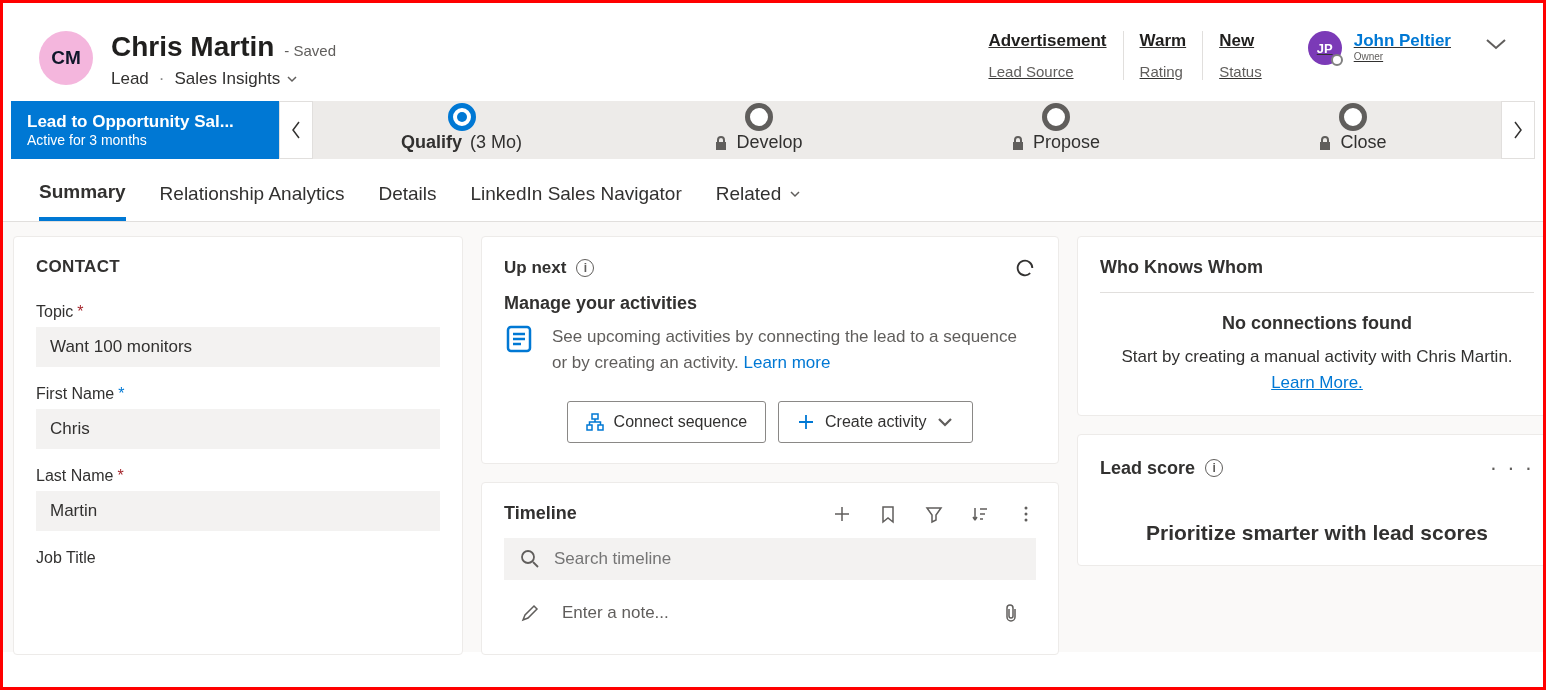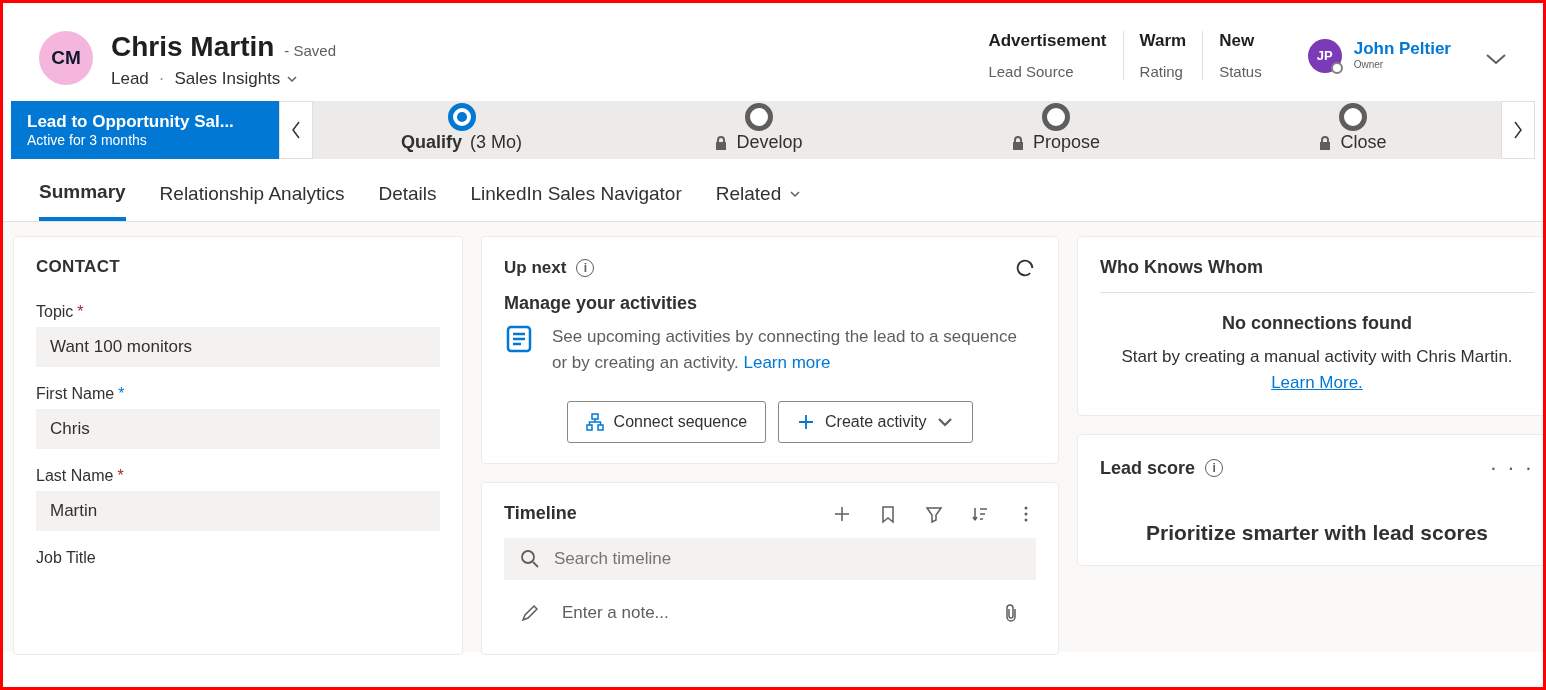--- a/index.html
+++ b/index.html
@@ -10,21 +10,21 @@
   .avatar-big { width: 54px; height: 54px; border-radius: 50%; background: #f4b6dd; color: #0f172a; display: flex; align-items: center; justify-content: center; font-size: 19px; font-weight: 700; margin-right: 18px; }
   .title-block { flex: 0 0 auto; }
   .title-line { display: flex; align-items: baseline; gap: 10px; }
   .title { font-size: 28px; font-weight: 600; color: #201f1e; }
   .saved { font-size: 15px; color: #605e5c; }
   .sub-line { display: flex; align-items: center; gap: 10px; margin-top: 6px; font-size: 17px; color: #323130; }
   .dot { color: #888; }
   .form-switch { display: flex; align-items: center; gap: 6px; cursor: pointer; }
   .chev { width: 12px; height: 12px; }
   .spacer { flex: 1; }
-  .hdr-meta { display: flex; align-items: center; gap: 0; }
+  .hdr-meta { display: flex; align-items: flex-start; gap: 0; text-decoration: underline; }
   .meta-col { padding: 0 16px; border-left: 1px solid #e1dfdd; }
   .meta-col:first-child { border-left: none; }
   .meta-val { font-size: 17px; font-weight: 600; color: #201f1e; }
   .meta-lbl { font-size: 15px; color: #605e5c; margin-top: 12px; }
   .owner-col { display: flex; align-items: flex-start; gap: 12px; padding-left: 30px; }
   .avatar-sm { width: 34px; height: 34px; border-radius: 50%; background: #7b3ab7; color: #fff; display: flex; align-items: center; justify-content: center; font-size: 13px; font-weight: 600; position: relative; }
   .presence { position: absolute; right: -1px; bottom: -1px; width: 12px; height: 12px; border-radius: 50%; background: #fff; border: 2px solid #808080; }
   .owner-name { font-size: 17px; font-weight: 600; color: #0078d4; }
   .owner-lbl { font-size: 10px; color: #605e5c; }
   .hdr-chev { margin-left: 34px; margin-top: 6px; cursor: pointer; }

